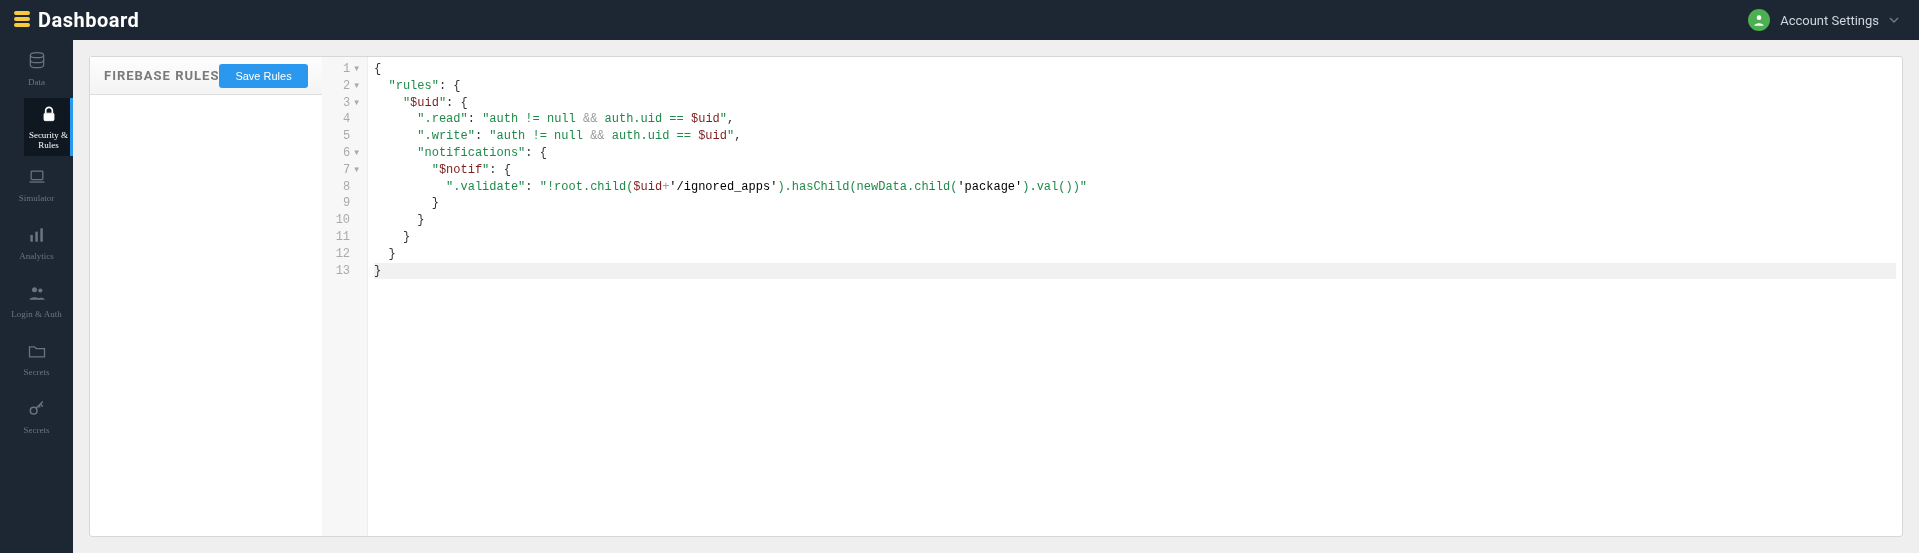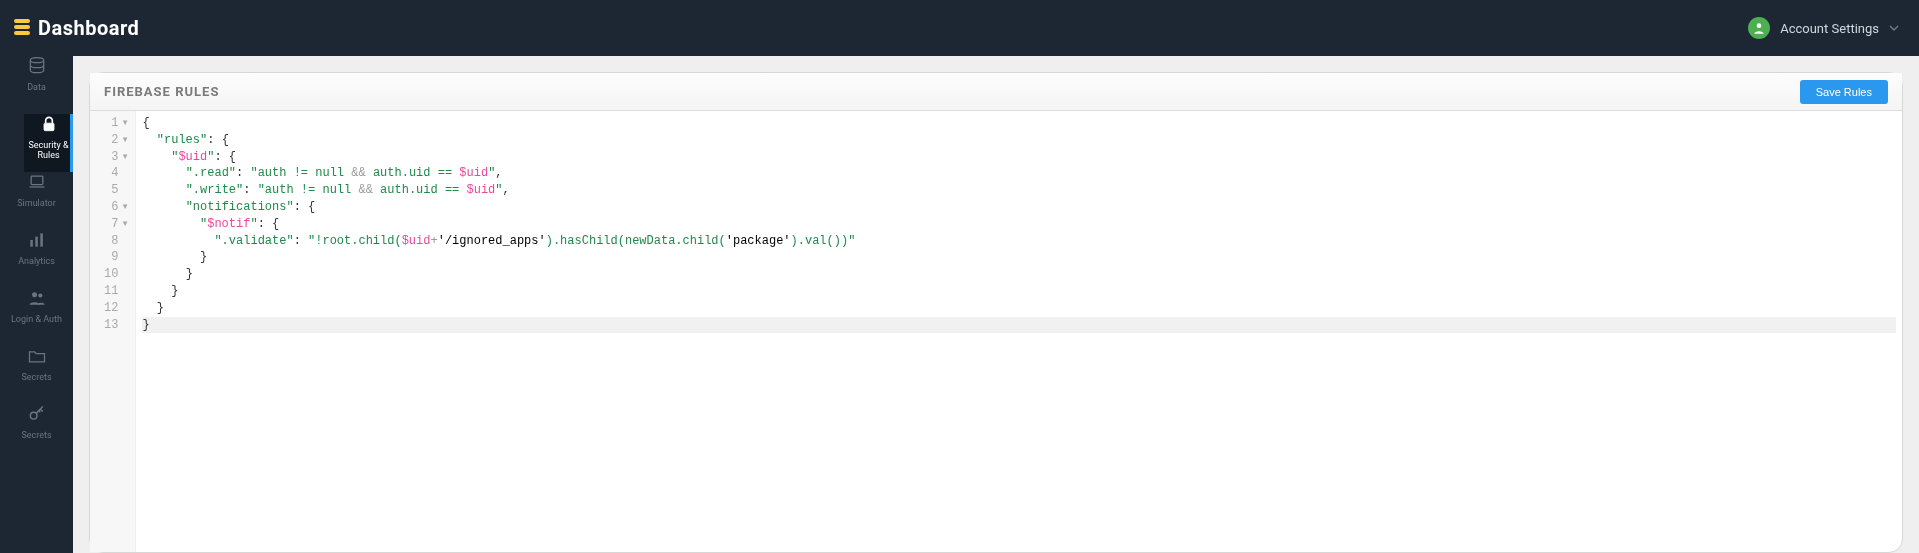--- a/index.html
+++ b/index.html
@@ -4,21 +4,21 @@
   <style>
     * { margin: 0; padding: 0; box-sizing: border-box; }
     body {
       font-family: -apple-system, BlinkMacSystemFont, "Segoe UI", Roboto, Helvetica, Arial, sans-serif;
       background: #f5f5f5;
       width: 1919px;
       height: 553px;
       overflow: hidden;
     }
     .topbar {
-      height: 56px;
+      height: 40px;
       background: #1c2733;
       display: flex;
       align-items: center;
       color: #fff;
       position: relative;
     }
     .brand {
       display: flex;
       align-items: center;
       padding: 0 14px;
@@ -87,27 +87,28 @@
       width: 73px;
       background: #1c2733;
       display: flex;
       flex-direction: column;
     }
     .side-item {
       height: 58px;
       display: flex;
       flex-direction: column;
       align-items: center;
-      justify-content: flex-start;
+      justify-content: center;
       color: #6a7580;
       font-size: 9px;
       cursor: pointer;
       position: relative;
       text-align:center;
       padding: 0 2px;
+      font-family: Liberation Serif, serif;
     }
     .side-item.active {
       background: #0f1721;
       color: #fff;
       margin-left: 24px;
     }
     .side-item.active::after {
       content: "";
       position: absolute;
       right: 0;
@@ -123,24 +124,24 @@
     .side-item.active svg { fill:#fff; stroke:#fff; }
 
     .content {
       flex: 1;
       padding: 16px;
       background: #efefef;
     }
     .panel {
       background: #fff;
       border: 1px solid #d7d7d7;
-      border-radius: 14px;
+      border-radius: 3px;
       height: 100%;
       display: flex;
-      flex-direction: column;
+      flex-direction: row;
     }
     .panel-header {
       height: 38px;
       border-bottom: 1px solid #ddd;
       display: flex;
       align-items: center;
       padding: 0 14px;
       background: linear-gradient(#fdfdfd, #f4f4f4);
     }
     .panel-header .title {
@@ -186,21 +187,21 @@
     .code {
       padding: 4px 6px;
       white-space: pre;
       color: #333;
       flex:1;
       position:relative;
     }
     .code .line { min-height: 1.4em; }
     .code .line.current { background:#f1f1f1; }
     .tok-key { color: #1d8a49; }
-    .tok-var { color: #ec4899; }
+    .tok-var { color: #7f1d1d; }
     .tok-punc { color: #333; }
     .tok-op { color: #999; }
     .tok-str { color: #1d8a49; }
     .tok-lit { color: #000000; }
     .tok-plain { color: #555; }
 
     .chevron-down {
       width: 10px; height: 10px; display:inline-block;
     }
   </style>

